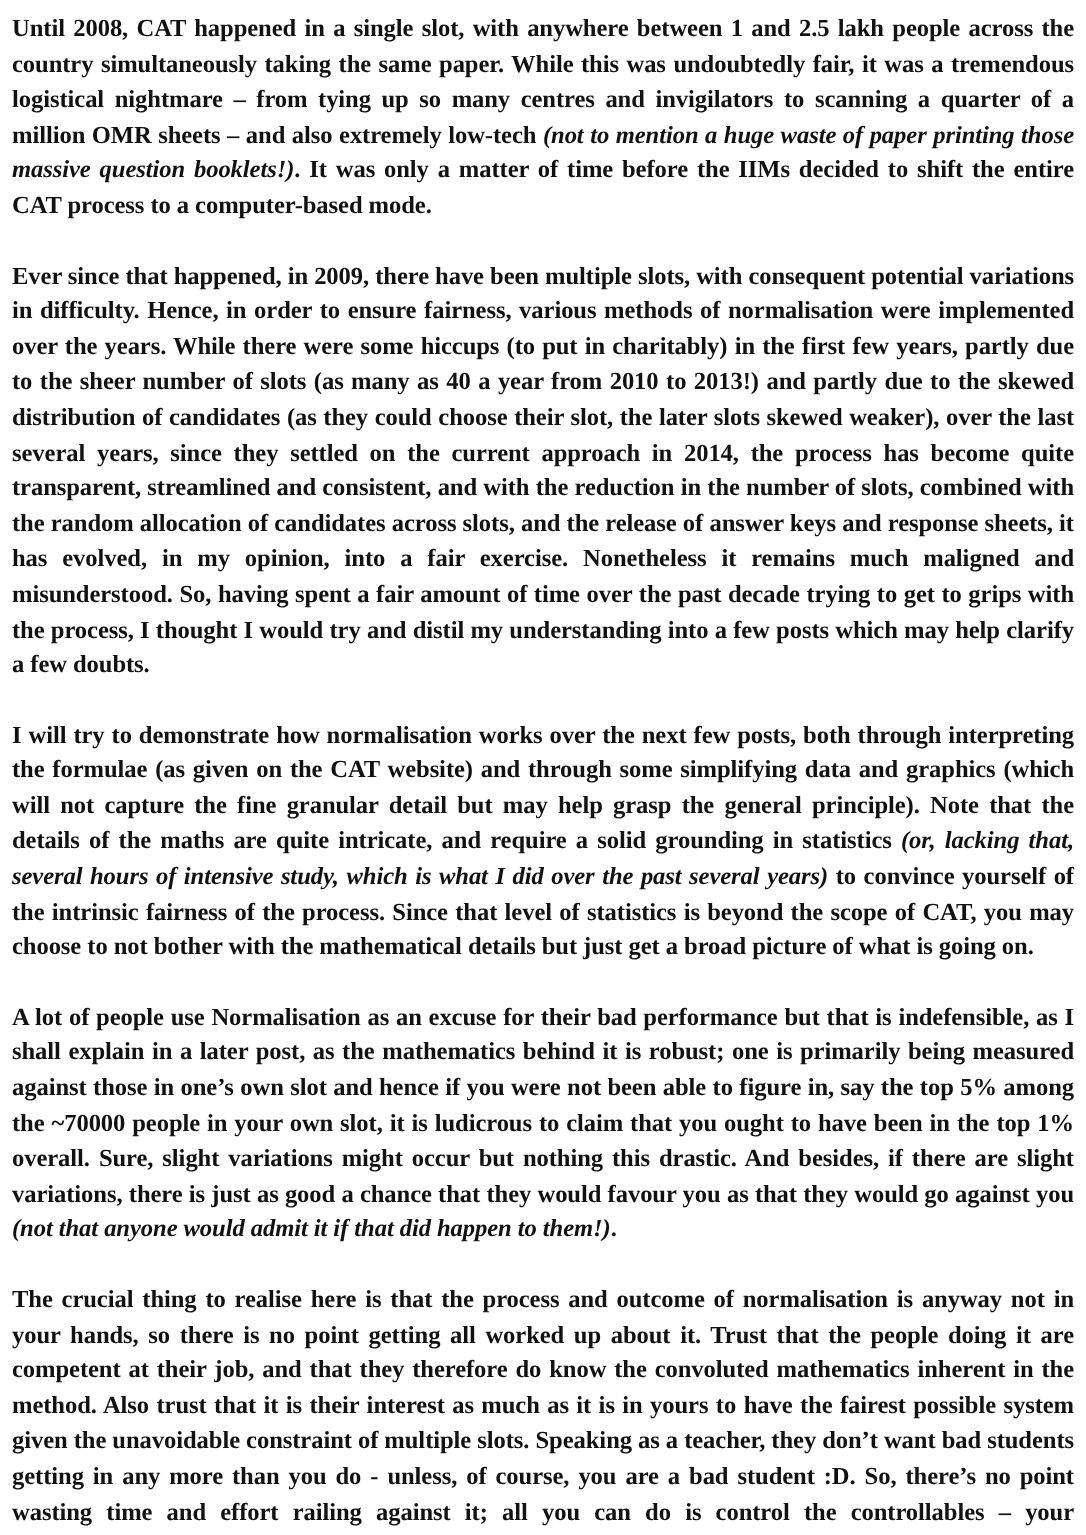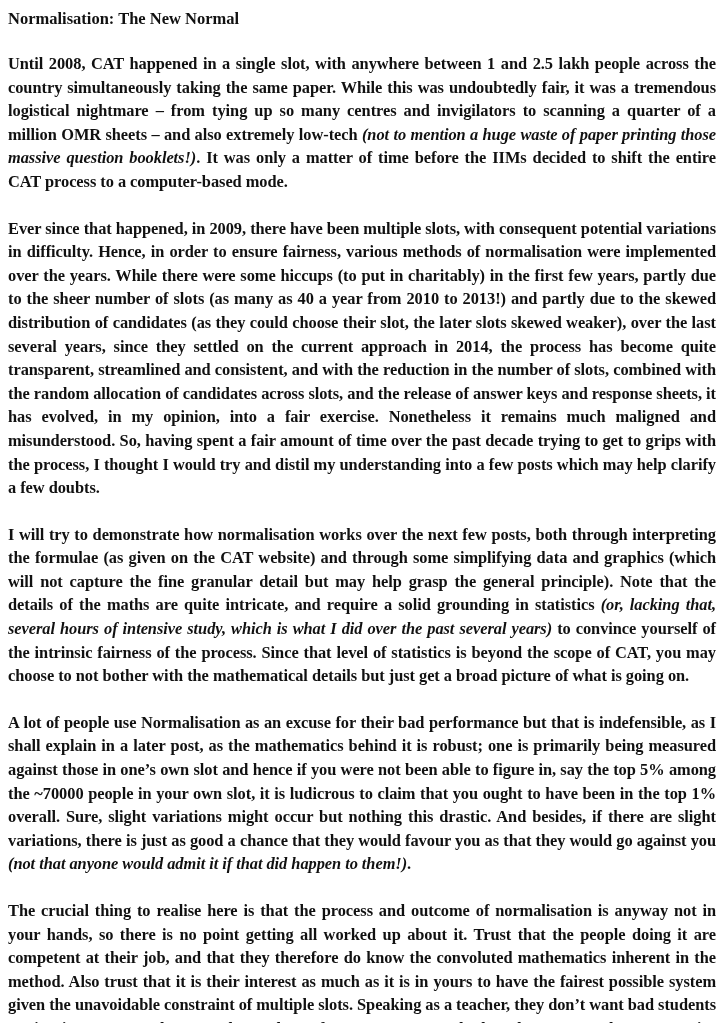--- a/index.html
+++ b/index.html
@@ -37,21 +37,20 @@
     font-weight: bold;
   }
   .para .it {
     font-style: italic;
   }
 </style>
 </head>
 <body>
 
 <div class="page">
-  <div class="title">Normalisation: The New Normal</div>
 
   <p class="para">
     <span>Until 2008, CAT happened in a single slot, with anywhere between 1 and 2.5 lakh people across the country simultaneously taking the same paper. While this was undoubtedly fair, it was a tremendous logistical nightmare – from tying up so many centres and invigilators to scanning a quarter of a million OMR sheets – and also extremely low-tech </span><span class="it">(not to mention a huge waste of paper printing those massive question booklets!)</span><span>. It was only a matter of time before the IIMs decided to shift the entire CAT process to a computer-based mode.</span>
   </p>
 
   <p class="para">
     <span>Ever since that happened, in 2009, there have been multiple slots, with consequent potential variations in difficulty. Hence, in order to ensure fairness, various methods of normalisation were implemented over the years. While there were some hiccups (to put in charitably) in the first few years, partly due to the sheer number of slots (as many as 40 a year from 2010 to 2013!) and partly due to the skewed distribution of candidates (as they could choose their slot, the later slots skewed weaker), over the last several years, since they settled on the current approach in 2014, the process has become quite transparent, streamlined and consistent, and with the reduction in the number of slots, combined with the random allocation of candidates across slots, and the release of answer keys and response sheets, it has evolved, in my opinion, into a fair exercise. Nonetheless it remains much maligned and misunderstood. So, having spent a fair amount of time over the past decade trying to get to grips with the process, I thought I would try and distil my understanding into a few posts which may help clarify a few doubts.</span>
   </p>
 
   <p class="para">

